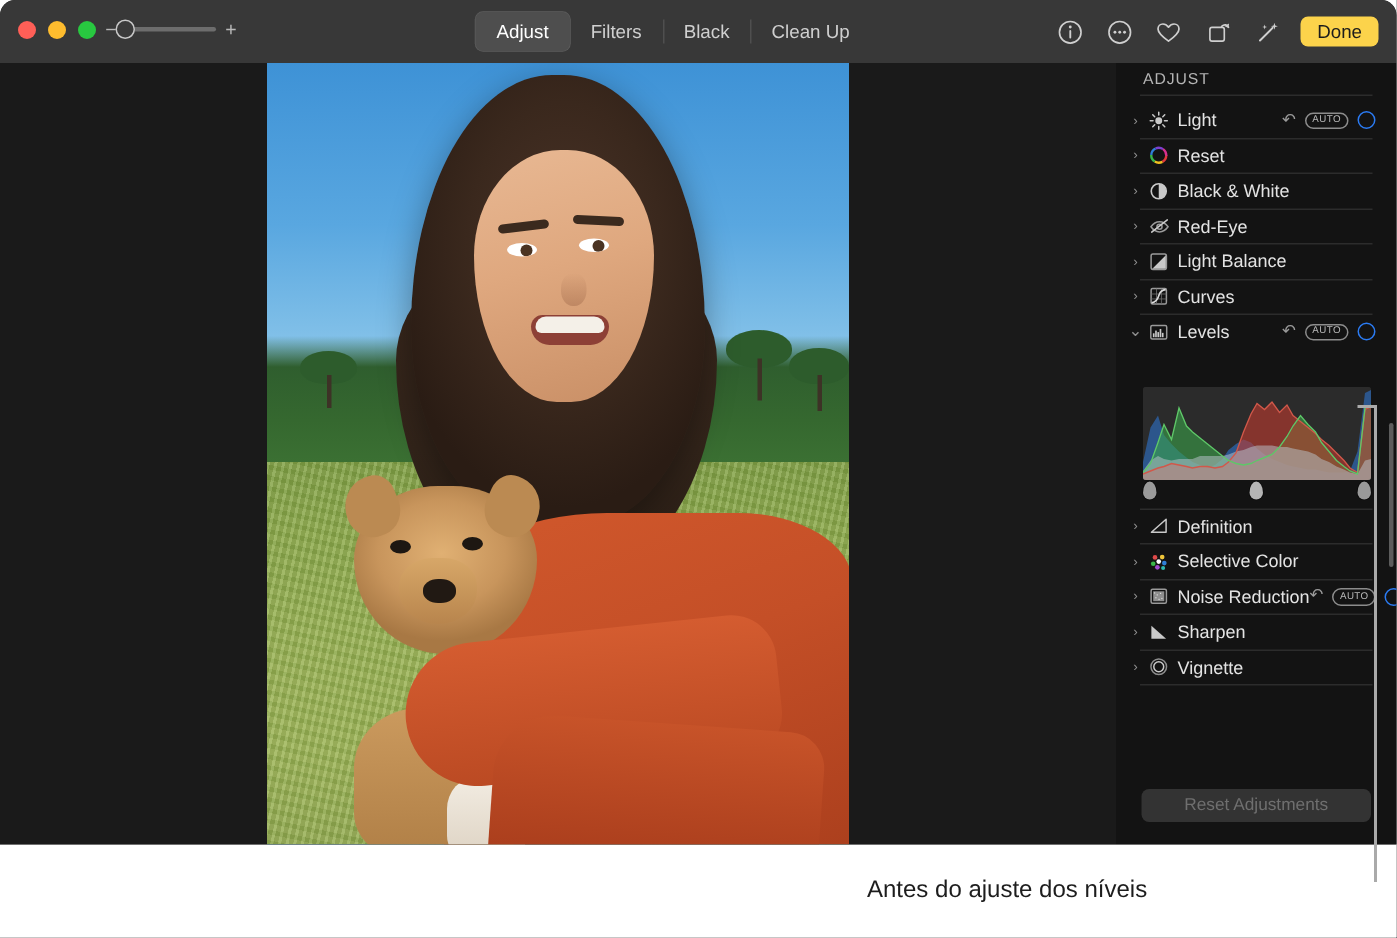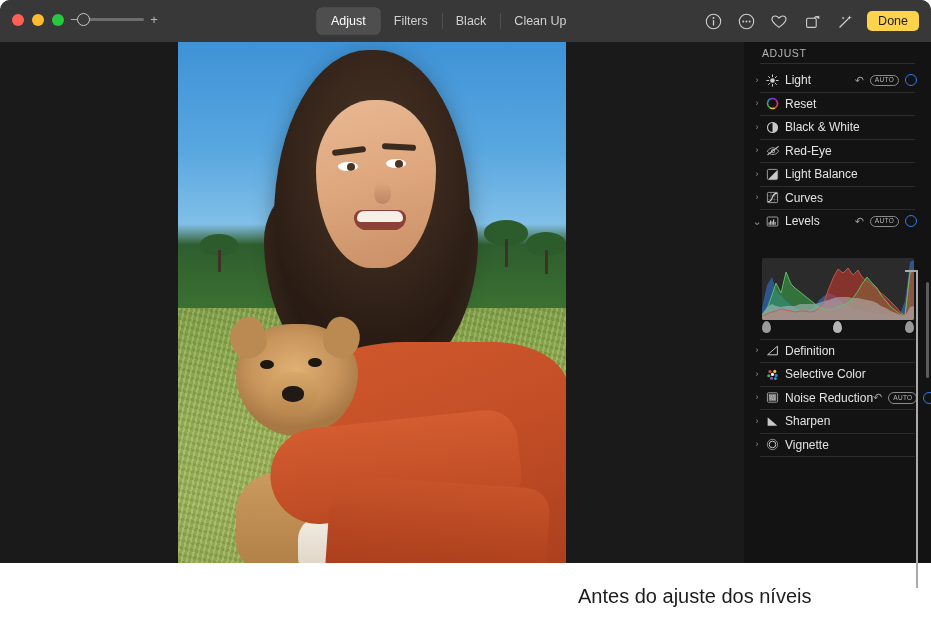--- a/index.html
+++ b/index.html
@@ -132,21 +132,21 @@
   .resetbtn{position:absolute;left:17px;bottom:15px;width:153px;height:22px;
       background:#333333;border-radius:5px;display:flex;align-items:center;
       justify-content:center;font-size:11.5px;color:#6f6f6f;}
 
   .sb-scroll{position:absolute;right:2.5px;top:240px;width:3px;height:96px;
       background:#5c5c5c;border-radius:2px;}
 
   
   .callout{position:absolute;left:916px;top:270px;width:1.6px;height:318px;background:#aaaaaa;}
   .callout-h{position:absolute;left:905px;top:270px;width:12px;height:1.6px;background:#aaaaaa;}
-  .caption{position:absolute;left:578px;top:585px;font-size:20px;color:#1d1d1d;
+  .caption{position:absolute;left:578px;top:585px;font-size:16px;color:#1d1d1d;
       white-space:nowrap;}
 </style>
 </head>
 <body>
 
 <div class="app-window">
 
   <div class="toolbar">
     <div class="traffic">
       <div class="tl r"></div>
@@ -466,19 +466,20 @@
           <svg width="13" height="13" viewBox="0 0 13 13">
               <circle cx="6.5" cy="6.5" r="5.2" fill="none" stroke="#8d8d8d" stroke-width="1"></circle>
               <circle cx="6.5" cy="6.5" r="3.3" fill="none" stroke="#c9c9c9" stroke-width="1"></circle>
             </svg>
         </div>
         <div class="rlabel">Vignette</div>
       </div>
       <div class="divline"></div>
     </div>
 
+    <div class="resetbtn">Reset Adjustments</div>
     <div class="sb-scroll"></div>
   </div>
 </div>
 
 <div class="callout-h"></div>
 <div class="callout"></div>
 <div class="caption">Antes do ajuste dos níveis</div>
 
 </body></html>

